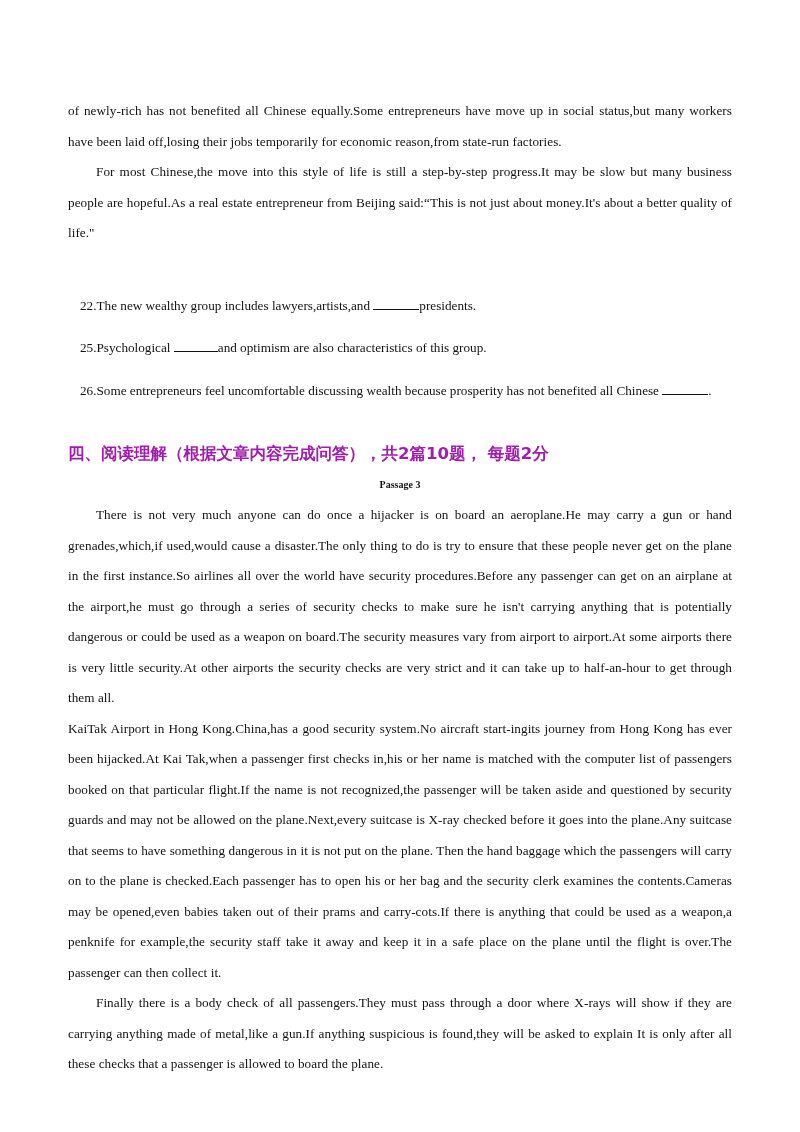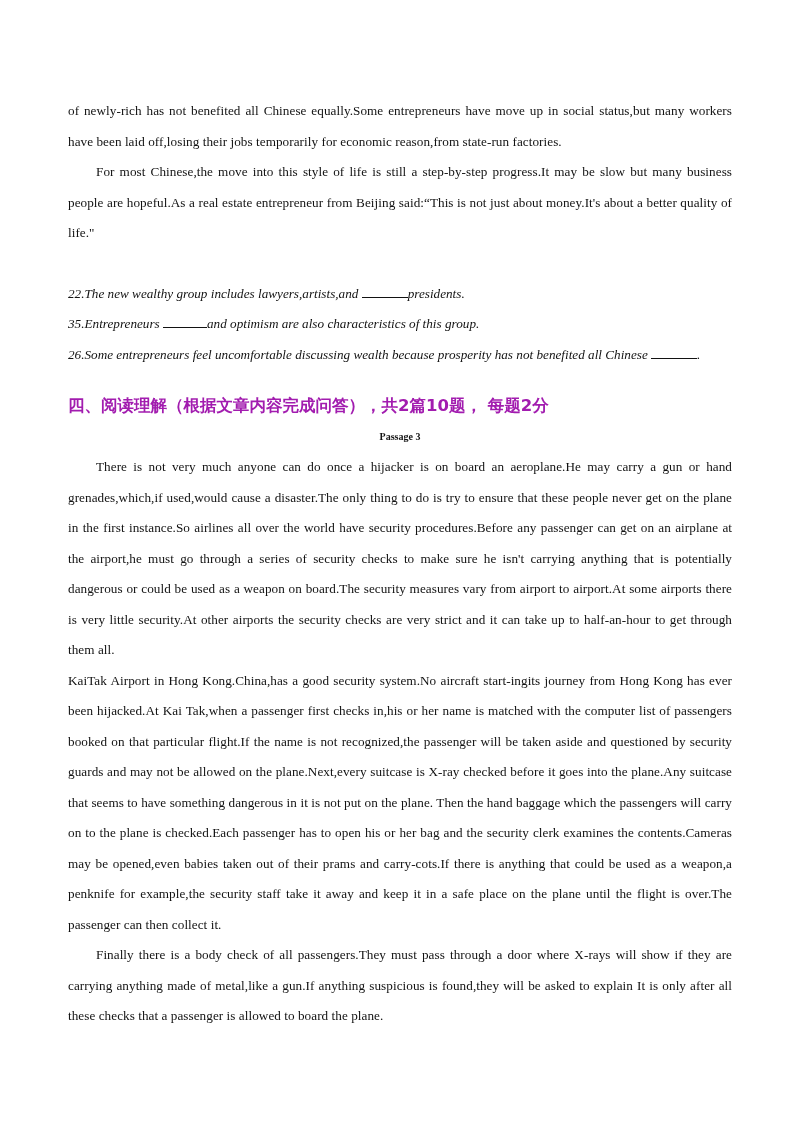--- a/index.html
+++ b/index.html
@@ -43,27 +43,26 @@
     text-indent: 28px;
   }
   .spacer-md { height: 22px; }
   .spacer-lg { height: 30px; }
 
   .qlist {
     margin: 0;
     padding: 0;
   }
   p.question {
-    margin: 0;
+    margin: 12px;
     font-size: 13.2px;
     line-height: 30.5px;
     text-align: justify;
     text-justify: inter-word;
     color: #121212;
-    font-style: italic;
   }
   p.question.noj { text-align: left; }
 
   .blank {
     display: inline-block;
     border-bottom: 1.1px solid #121212;
     vertical-align: baseline;
     height: 0.95em;
     margin: 0 0px;
   }
@@ -104,21 +103,21 @@
     <p class="para indent">For most Chinese,the move into this style of life is still a step-by-step progress.It may be slow but many business people are hopeful.As a real estate entrepreneur from Beijing said:“This is not just about money.It's about a better quality of life."</p>
 
     <div class="spacer-lg"></div>
 
     <div class="qlist">
 
       <p class="question noj"><span>22.</span><span>The new wealthy group includes lawyers,artists,and </span><span class="blank w1"></span><span>presidents.</span></p>
 
 
 
-      <p class="question noj"><span>35.</span><span>Entrepreneurs </span><span class="blank w4"></span><span>and optimism are also characteristics of this group.</span></p>
+      <p class="question noj"><span>25.</span><span>Psychological </span><span class="blank w4"></span><span>and optimism are also characteristics of this group.</span></p>
 
       <p class="question"><span>26.</span><span>Some entrepreneurs feel uncomfortable discussing wealth because prosperity has not benefited all Chinese </span><span class="blank w5"></span><span>.</span></p>
 
     </div>
 
     <div class="spacer-md"></div>
 
     <h2 class="section-heading">四、阅读理解（根据文章内容完成问答），共2篇10题， 每题2分</h2>
 
     <div class="passage-label">Passage 3</div>

